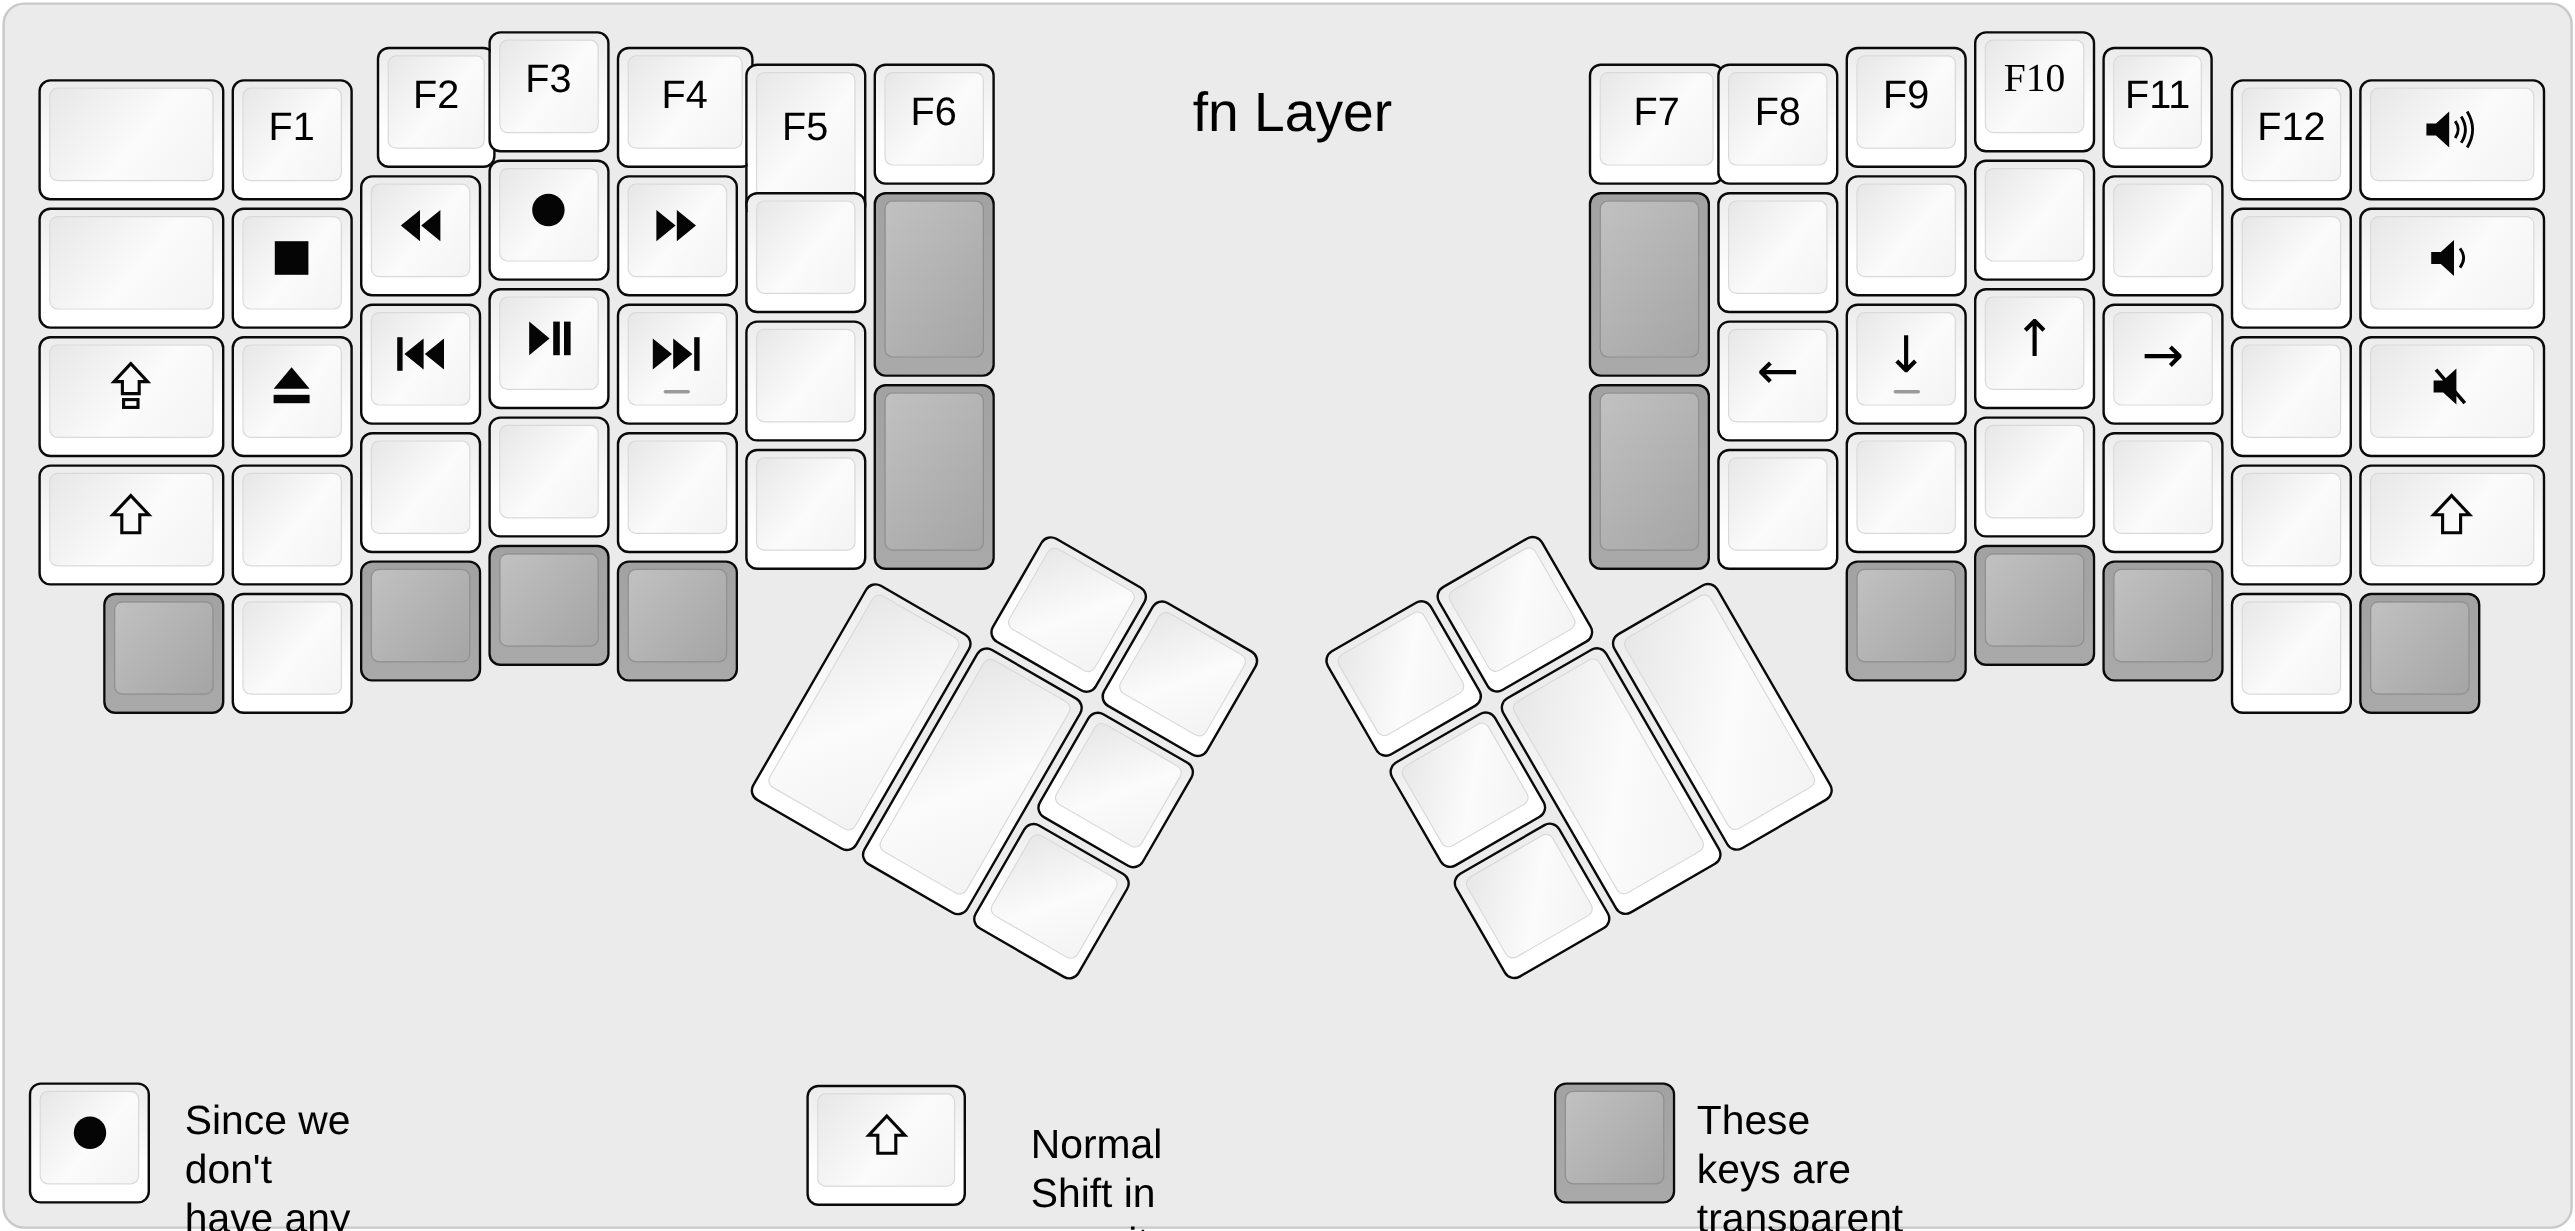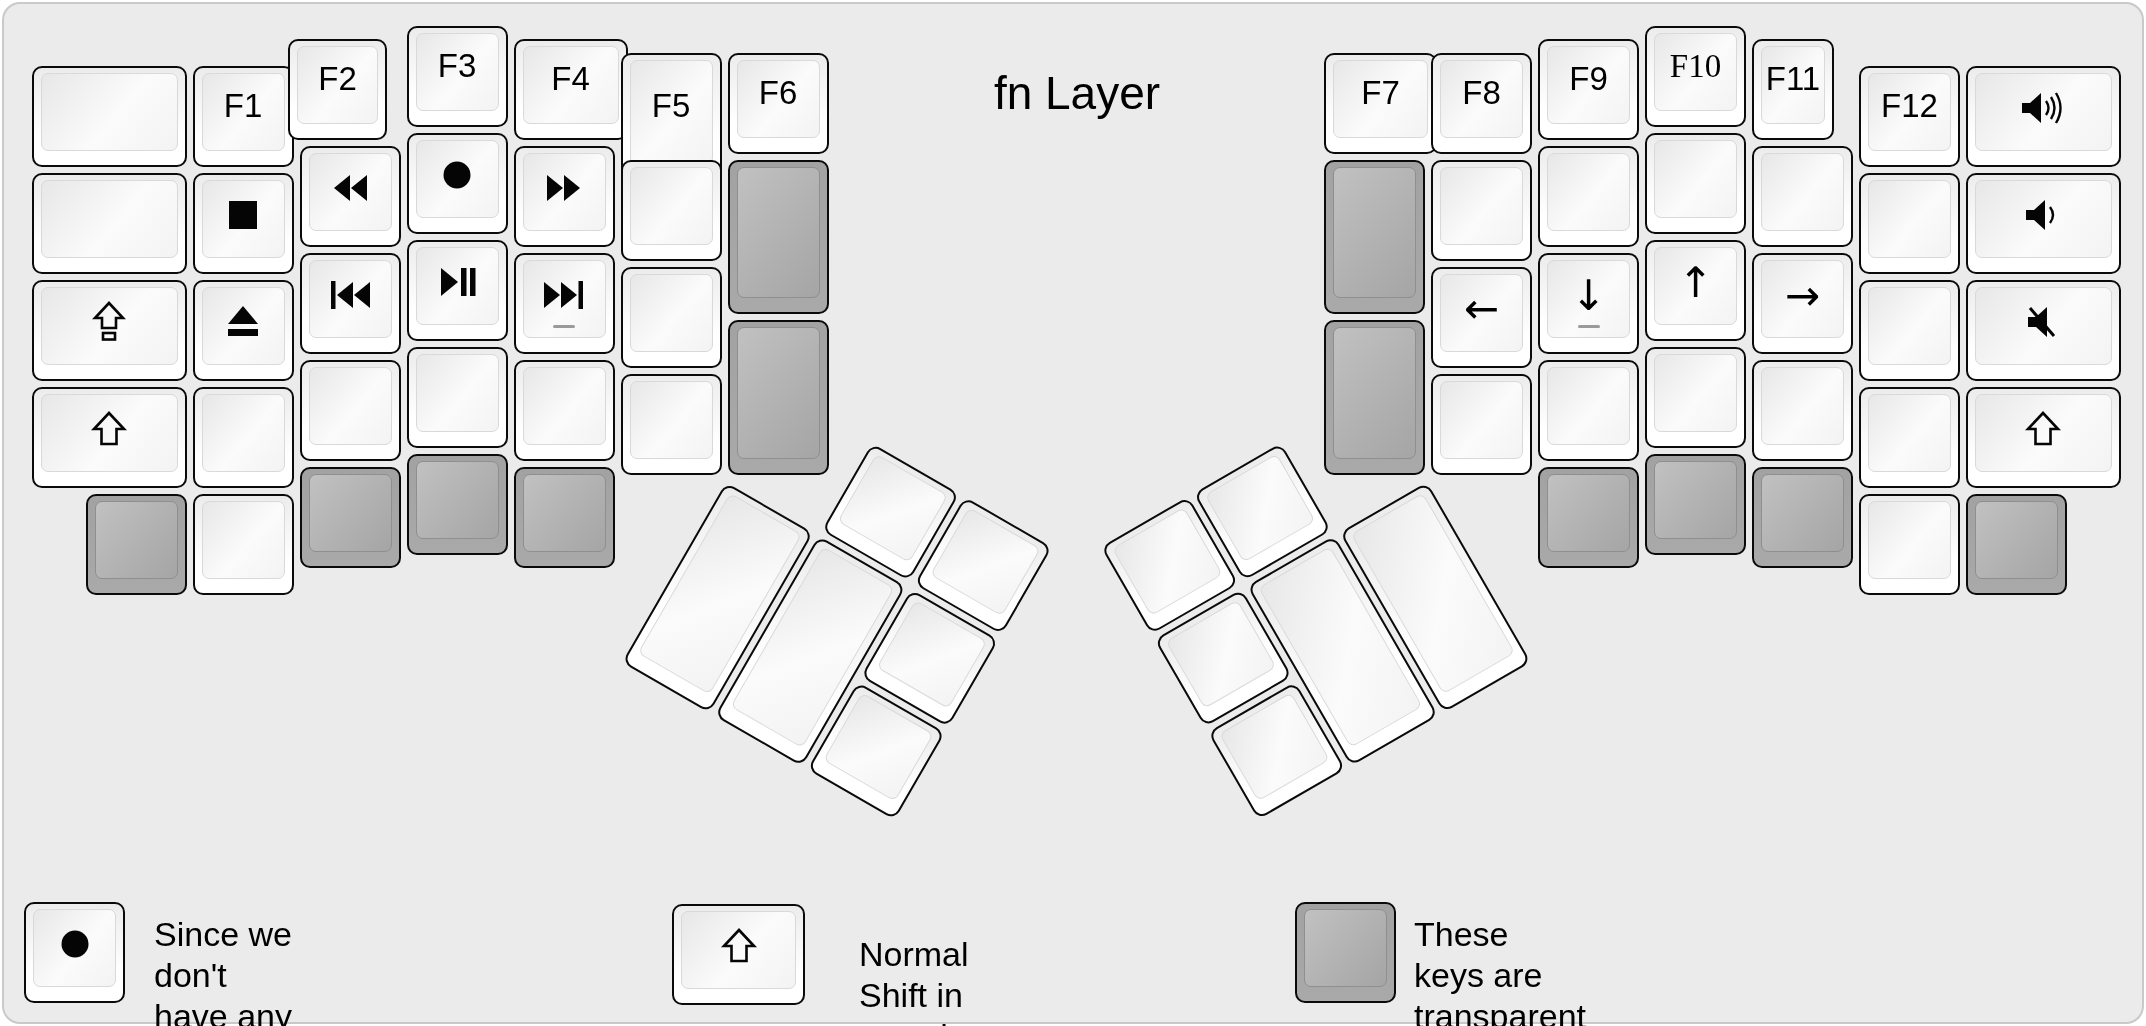--- a/index.html
+++ b/index.html
@@ -36,21 +36,21 @@
   <div id="title">fn Layer</div>
   <div id="left-half" class="half" style="left: 25px; top: 19px;">
       <div class="key white" style="left: 3px; top: 43.125px; width: 154.5px; height: 101px;">
         <div class="keytop"></div>
       </div>
       <div class="key white" style="left: 163.5px; top: 43.125px; width: 101px; height: 101px;">
         <div class="keytop">
           <span class="klabel">F1</span>
         </div>
       </div>
-      <div class="key white" style="left: 259px; top: 16.375px; width: 99px; height: 101px; padding-left: 32px;">
+      <div class="key white" style="left: 285px; top: 16.375px; width: 99px; height: 101px; padding-left: 32px;">
         <div class="keytop">
           <span class="klabel">F2</span>
         </div>
       </div>
       <div class="key white" style="left: 377.5px; top: 3px; width: 101px; height: 101px;">
         <div class="keytop">
           <span class="klabel">F3</span>
         </div>
       </div>
       <div class="key white" style="left: 484.5px; top: 16.375px; width: 114px; height: 101px;">
@@ -229,21 +229,21 @@
       <div class="key white" style="left: 217px; top: 16.375px; width: 101px; height: 101px;">
         <div class="keytop">
           <span class="klabel">F9</span>
         </div>
       </div>
       <div class="key white" style="left: 324px; top: 3px; width: 101px; height: 101px; font-family: Liberation Serif, serif;">
         <div class="keytop">
           <span class="klabel">F10</span>
         </div>
       </div>
-      <div class="key white" style="left: 431px; top: 16.375px; width: 82px; height: 101px;">
+      <div class="key white" style="left: 431px; top: 16.375px; width: 92px; height: 101px;">
         <div class="keytop">
           <span class="klabel">F11</span>
         </div>
       </div>
       <div class="key white" style="left: 538px; top: 43.125px; width: 101px; height: 101px;">
         <div class="keytop">
           <span class="klabel">F12</span>
         </div>
       </div>
       <div class="key white" style="left: 645px; top: 43.125px; width: 154.5px; height: 101px;">

